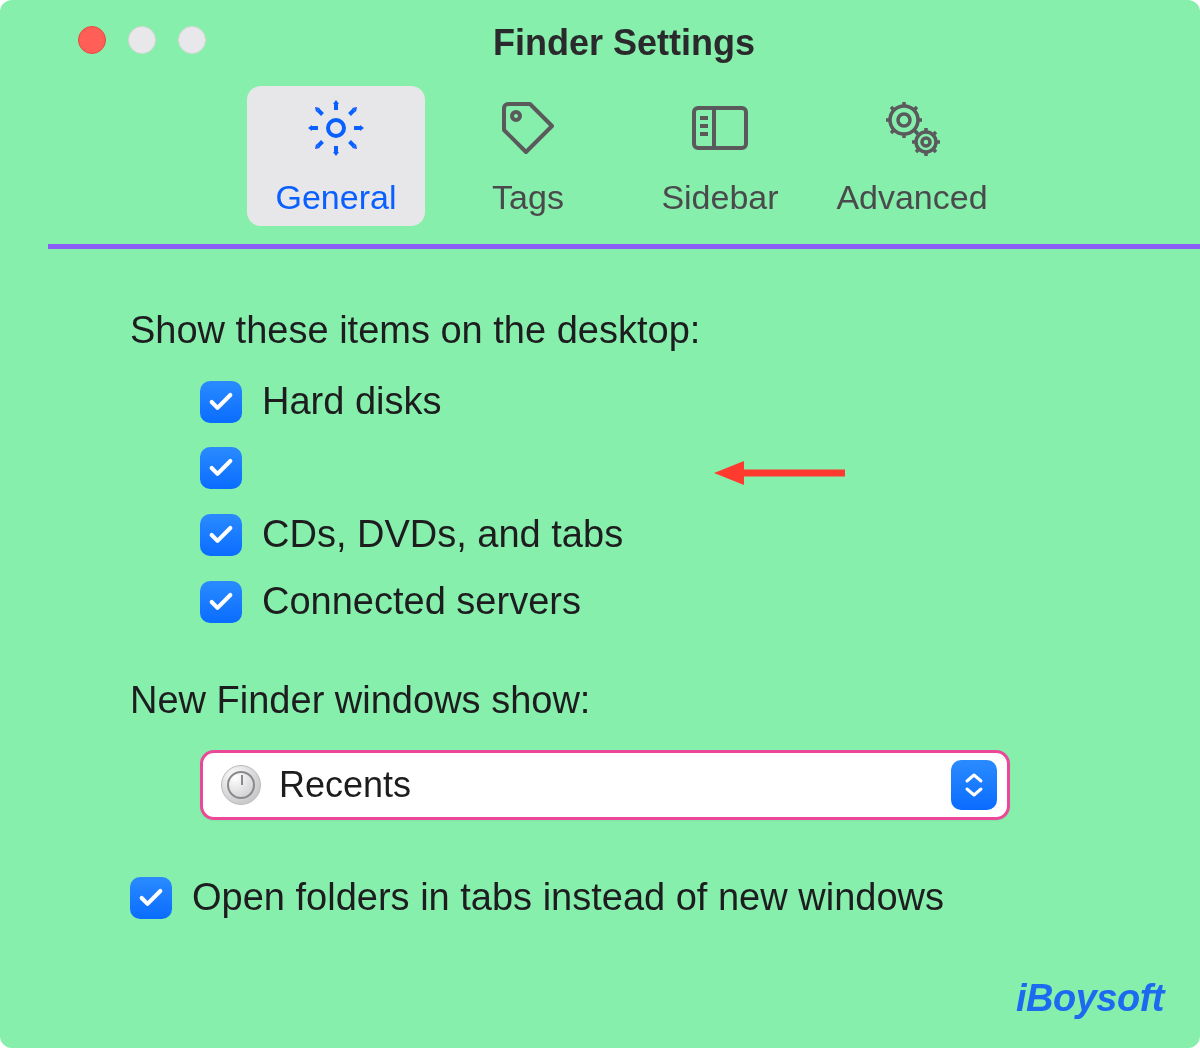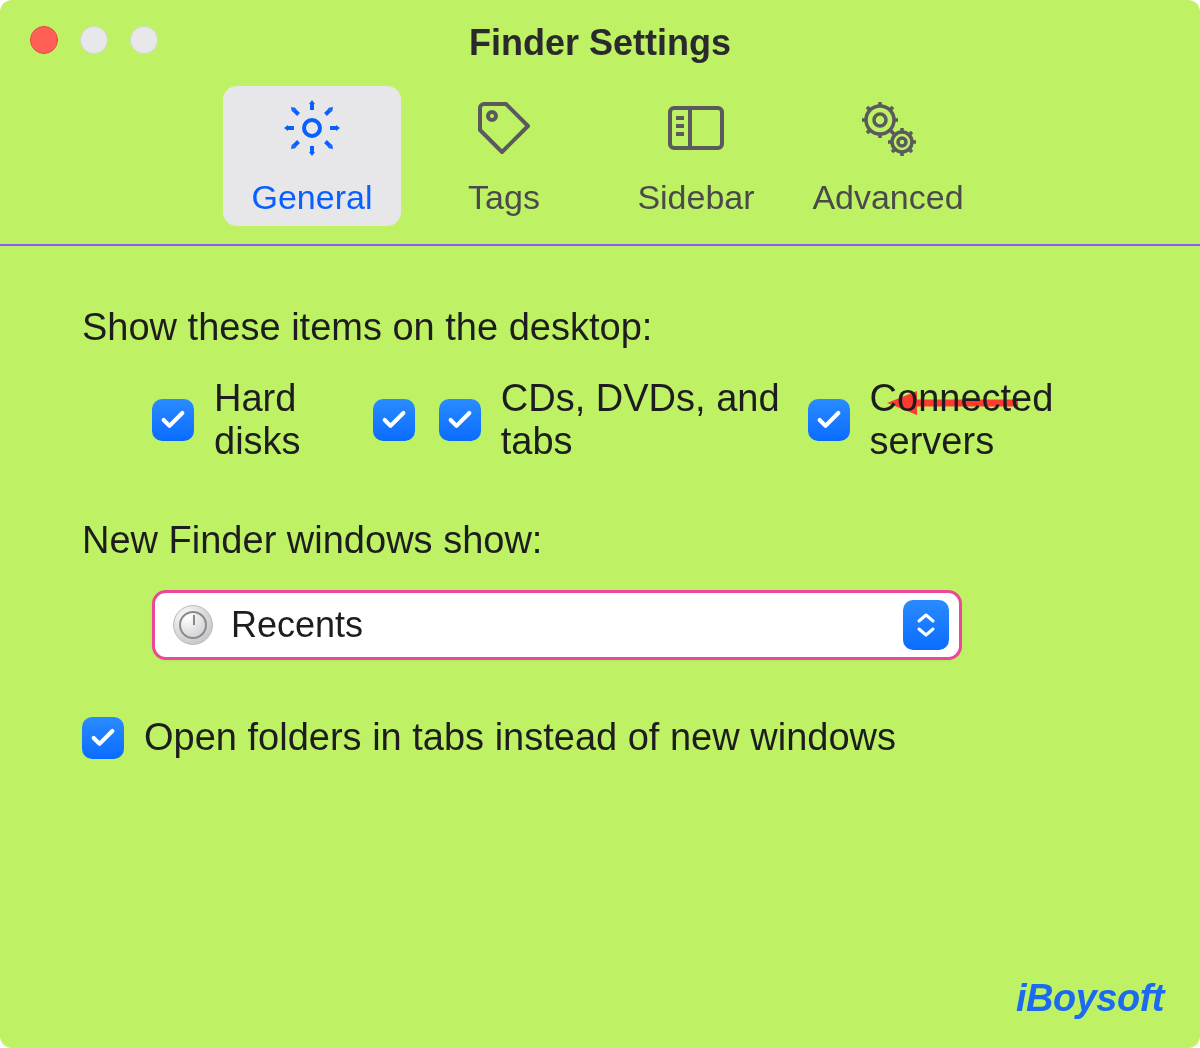--- a/index.html
+++ b/index.html
@@ -8,25 +8,26 @@
       padding: 0;
     }
     body {
       font-family: -apple-system, BlinkMacSystemFont, "Segoe UI", Helvetica, Arial, sans-serif;
       background: #fff;
       width: 1200px;
       height: 1048px;
       overflow: hidden;
     }
     .window {
-      background: #bef264;
+      background: #86efac;
       width: 100%;
       height: 100%;
       border-radius: 12px;
       position: relative;
+      padding-left: 48px;
     }
     .titlebar {
       display: flex;
       align-items: center;
       padding: 22px 30px 0 30px;
       height: 64px;
       position: relative;
     }
     .traffic-lights {
       display: flex;
@@ -49,21 +50,21 @@
       font-weight: 700;
       color: #2a2a2c;
       width: 100%;
       text-align: center;
     }
     .toolbar {
       display: flex;
       justify-content: center;
       gap: 14px;
       padding: 22px 0 18px 0;
-      border-bottom: 2px solid #8b5cf6;
+      border-bottom: 5px solid #8b5cf6;
     }
     .tab {
       display: flex;
       flex-direction: column;
       align-items: center;
       justify-content: center;
       gap: 10px;
       width: 178px;
       height: 140px;
       border-radius: 14px;
@@ -83,20 +84,21 @@
     }
     .section-heading {
       font-size: 38px;
       color: #1d1d1f;
       margin-bottom: 28px;
       margin-top: 12px;
     }
     .checklist {
       margin-left: 70px;
       display: flex;
+      flex-direction: column;
       gap: 24px;
       margin-bottom: 56px;
     }
     .check-row {
       display: flex;
       align-items: center;
       gap: 20px;
       position: relative;
     }
     .checkbox {

